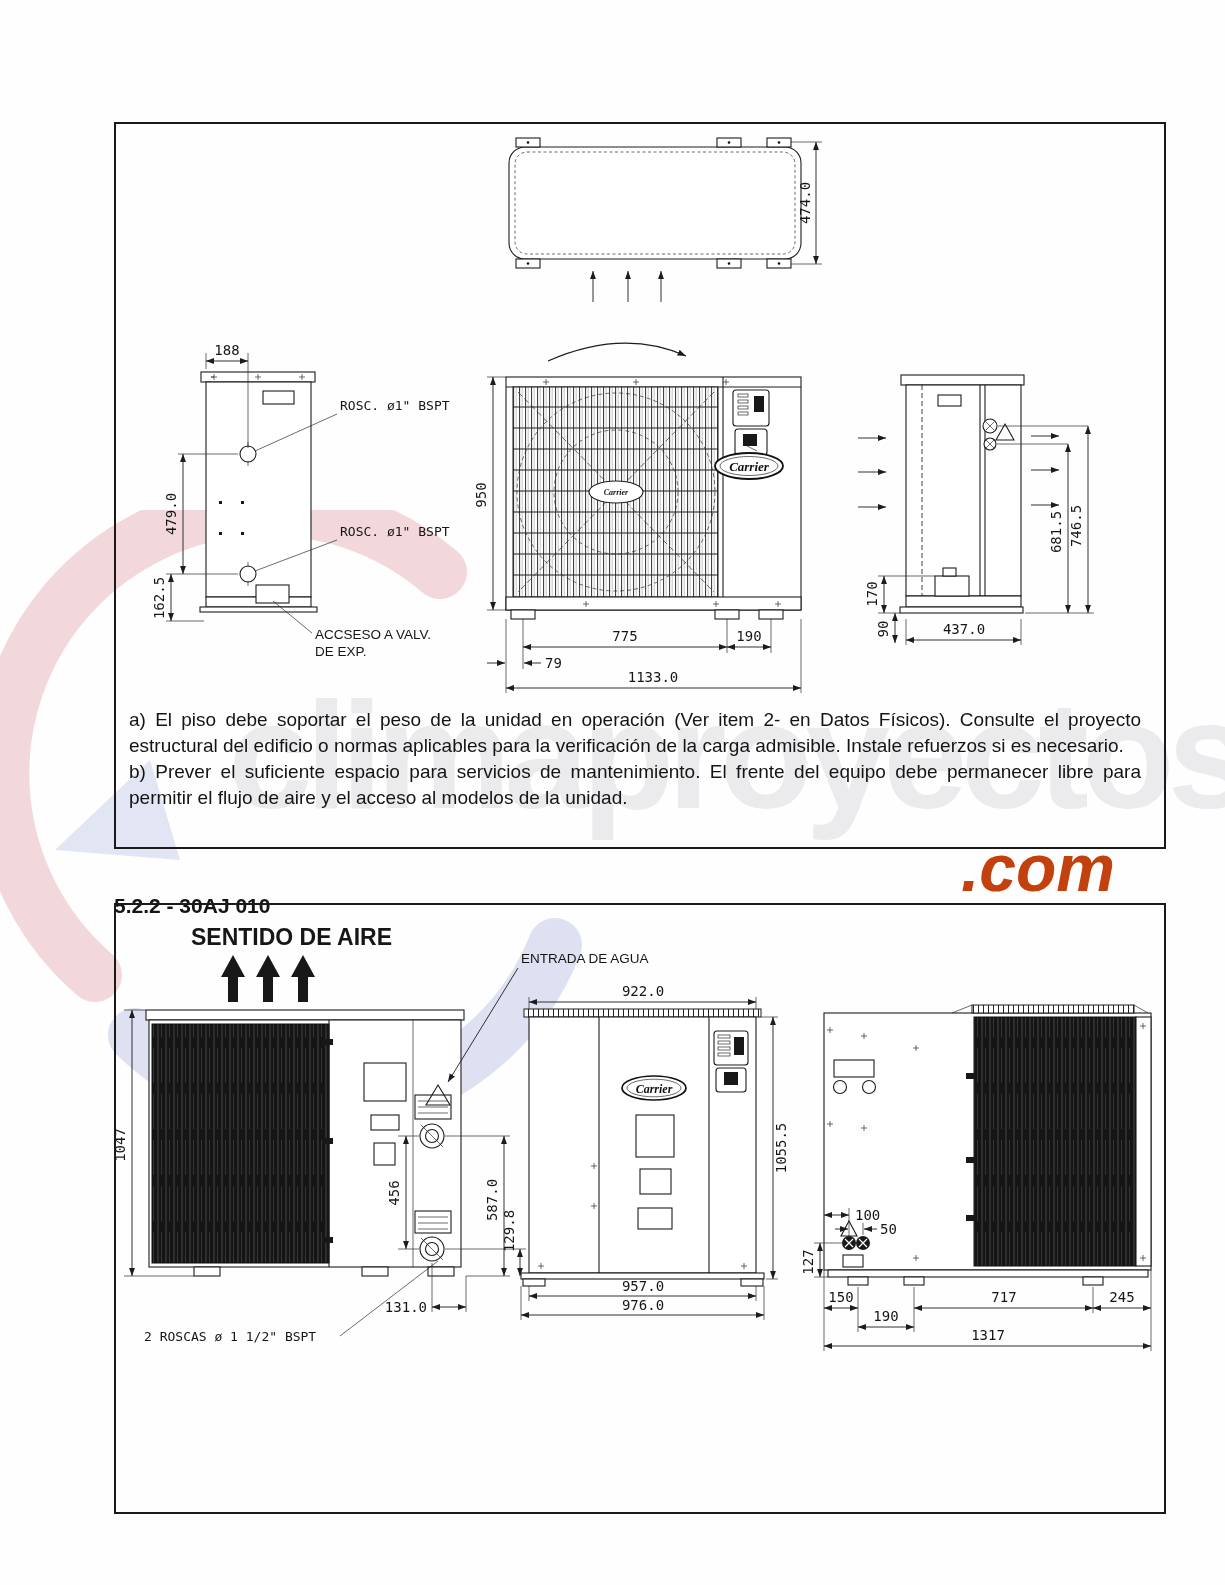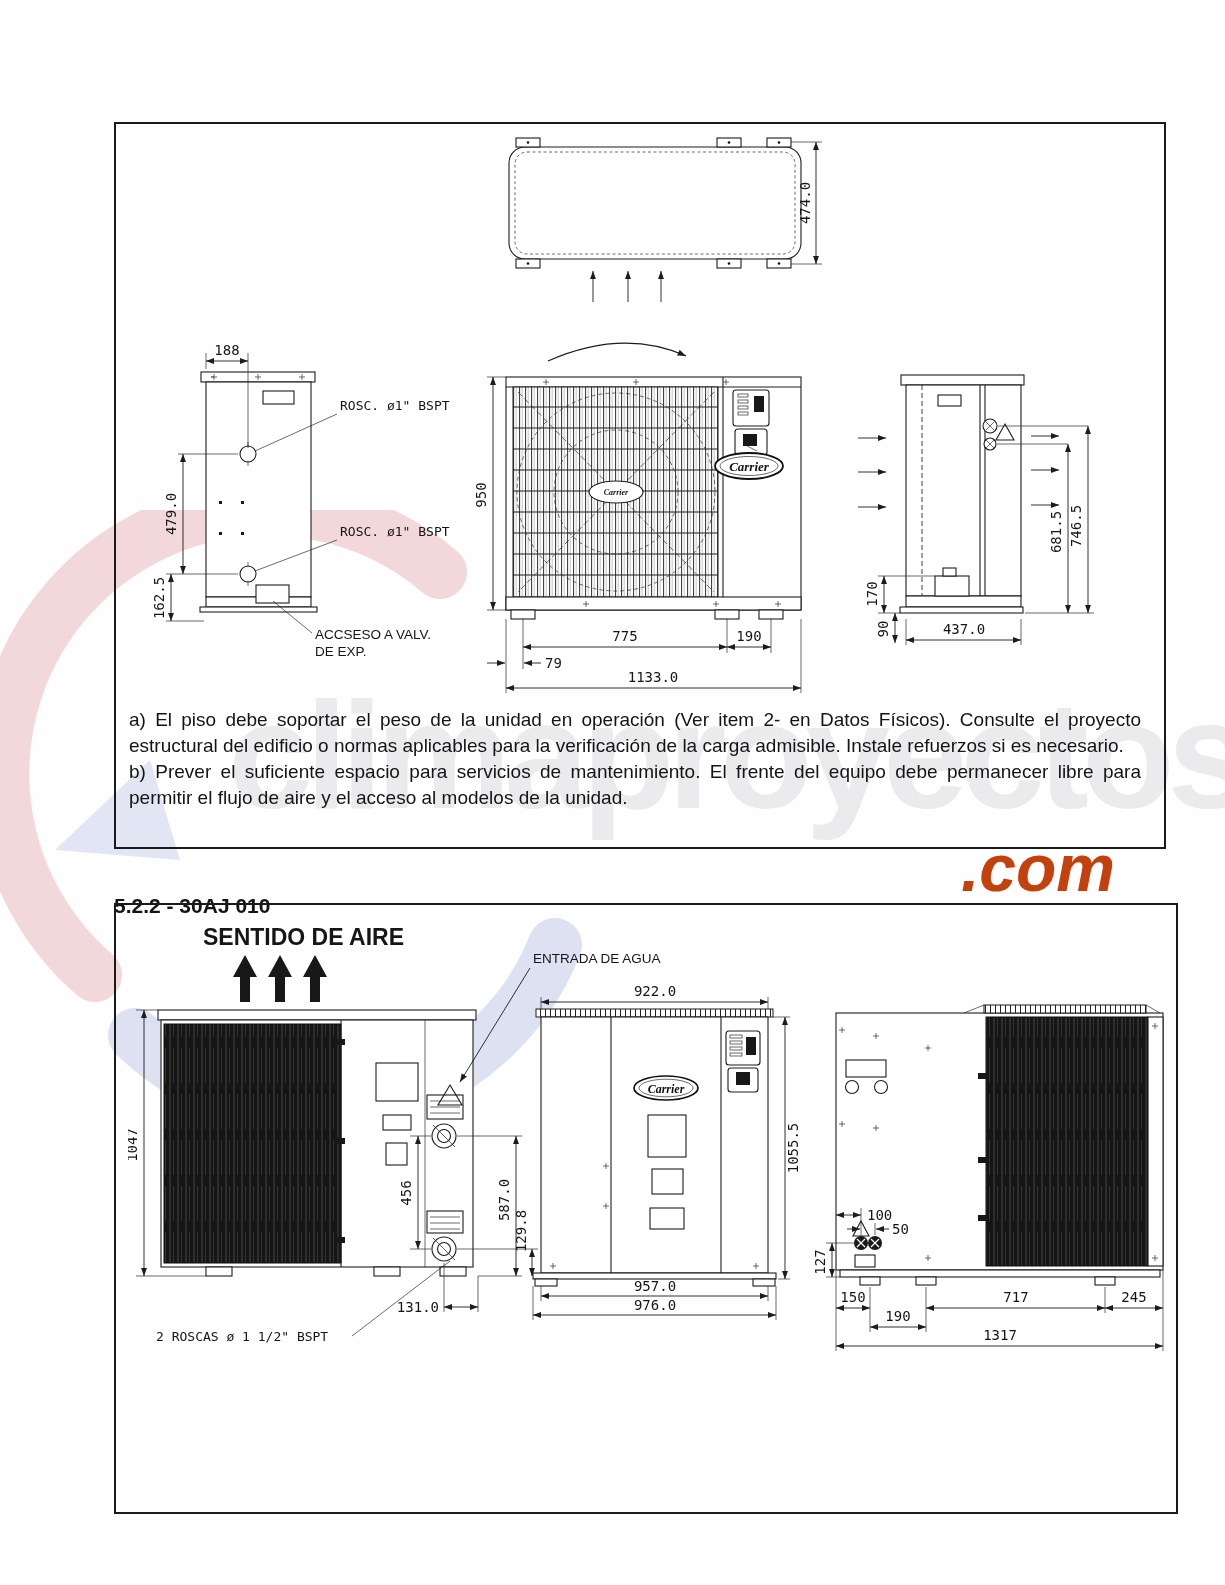--- a/index.html
+++ b/index.html
@@ -264,21 +264,21 @@
 
     
     <div id="notes">
       <p>a) El piso debe soportar el peso de la unidad en operación (Ver item 2- en Datos Físicos). Consulte el proyecto estructural del edificio o normas aplicables para la verificación de la carga admisible. Instale refuerzos si es necesario.</p>
       <p>b) Prever el suficiente espacio para servicios de mantenimiento. El frente del equipo debe permanecer libre para permitir el flujo de aire y el acceso al modelos de la unidad.</p>
     </div>
   </div>
 
   <div id="section-heading" class="content" style="position:absolute;">5.2.2 - 30AJ 010</div>
 
-  <div id="figure2-box" class="content" style="position:absolute;padding-left:12px;">
+  <div id="figure2-box" class="content" style="position:absolute;">
     <svg width="1048" height="602" viewBox="0 0 1048 602">
       <defs>
         <marker id="arr2" markerWidth="10" markerHeight="8" refX="8.4" refY="3.5" orient="auto-start-reverse" markerUnits="userSpaceOnUse">
           <path d="M0,0.4 L8.5,3.5 L0,6.6 Z" fill="#1c1c1c"></path>
         </marker>
         <pattern id="coil2" width="8" height="46" patternUnits="userSpaceOnUse">
           <rect width="8" height="46" fill="#151515"></rect>
           <line x1="2" y1="0" x2="2" y2="46" stroke="#585858" stroke-width="0.7"></line>
           <line x1="5.5" y1="5" x2="5.5" y2="40" stroke="#383838" stroke-width="0.9"></line>
         </pattern>

